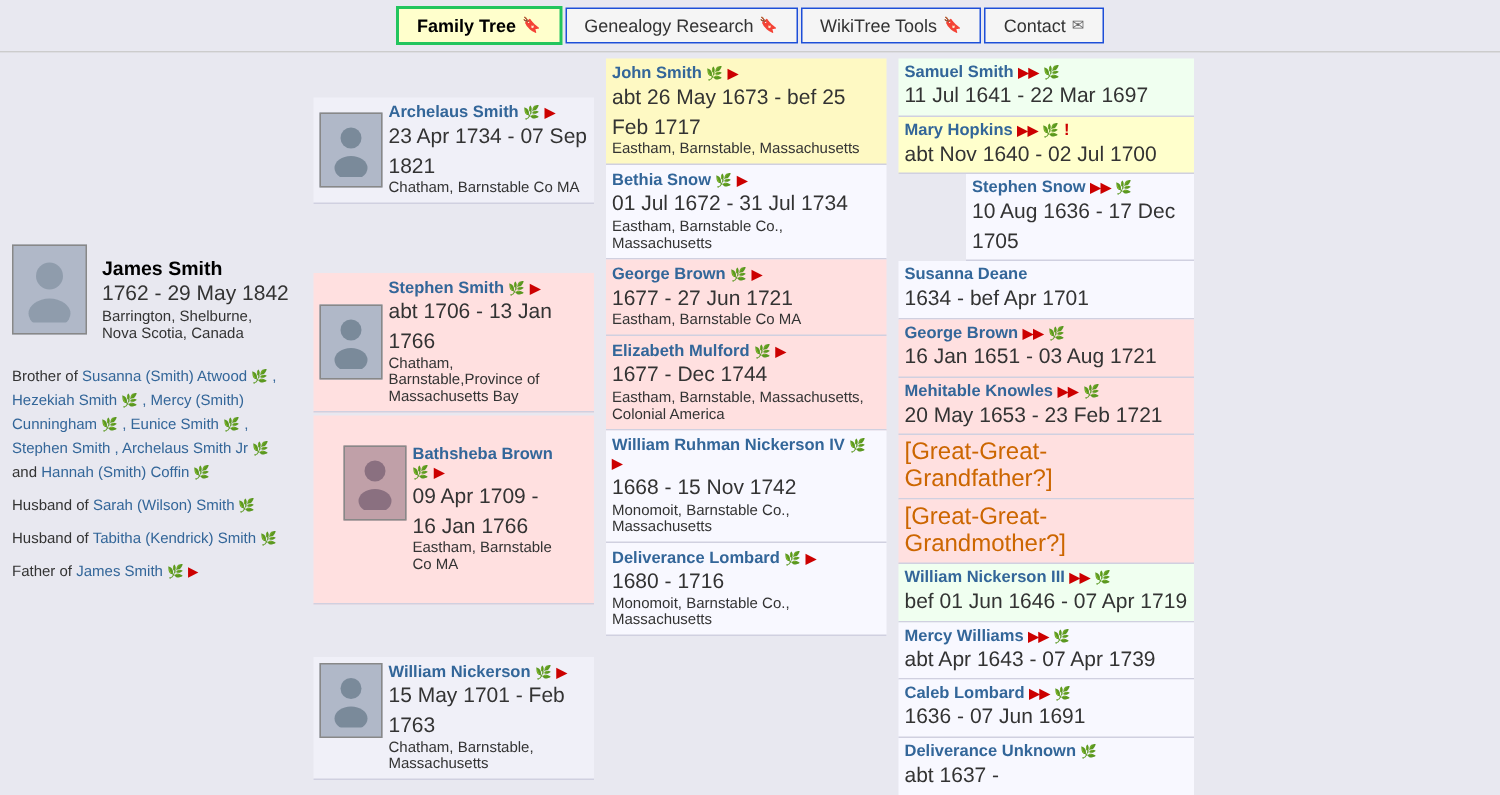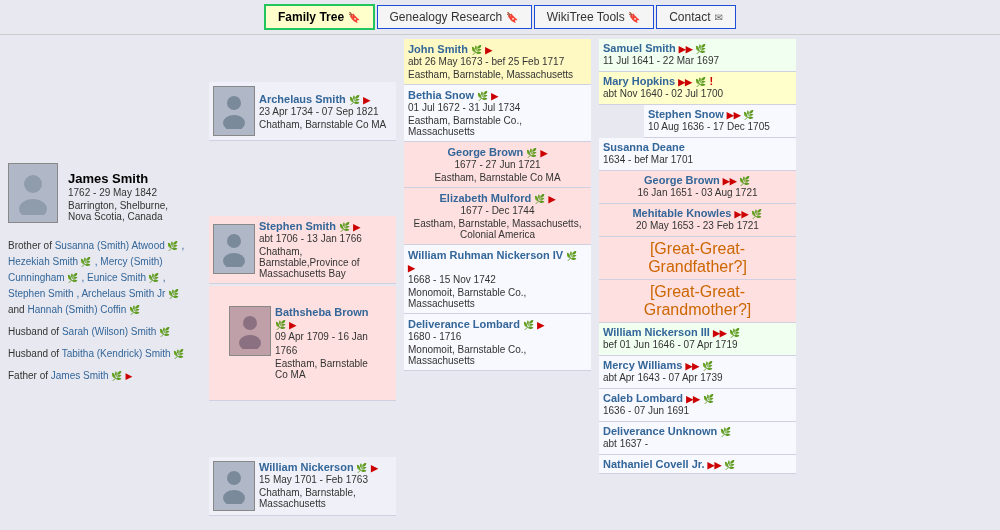--- a/index.html
+++ b/index.html
@@ -16,42 +16,42 @@
 
     
     .col1 { width: 205px; padding: 8px; background: #e8e8f0; flex-shrink: 0; }
     .col2 { width: 195px; padding: 4px; background: #e8e8f0; flex-shrink: 0; }
     .col3 { width: 195px; padding: 4px; background: #e8e8f0; flex-shrink: 0; }
     .col4 { width: 205px; padding: 4px; background: #e8e8f0; flex-shrink: 0; }
     .person-avatar { width: 50px; height: 60px; background: #b0b8c8; border: 1px solid #888; display: flex; align-items: center; justify-content: center; flex-shrink: 0; }
     .person-avatar svg { opacity: 0.6; }
 
     .person-name { color: #336699; font-size: 11px; font-weight: bold; cursor: pointer; }
-    .person-dates { font-size: 10px; color: #333; line-height: 1.4; }
+    .person-dates { font-size: 14px; color: #333; line-height: 1.4; }
     .person-location { font-size: 10px; color: #333; }
 
     
     .main-person { padding: 8px 4px; }
     .main-person-name { font-size: 13px; font-weight: bold; color: #000; }
     .siblings-section { font-size: 10px; color: #333; line-height: 1.6; margin-top: 8px; }
     .spouse-section { font-size: 10px; color: #333; line-height: 1.6; margin-top: 6px; }
     .link-text { color: #336699; cursor: pointer; }
     .icon-leaf { color: #669933; font-size: 9px; }
     .icon-arrow { color: #cc0000; font-size: 9px; }
 
     
     .tree-person { padding: 4px 4px; border-bottom: 1px solid #d0d0e0; display: flex; flex-direction: column; }
     .tree-person.pink-bg { background: #ffe0e0; }
 
     
     .avatar-sm { width: 42px; height: 50px; background: #b0b8c8; border: 1px solid #888; display: flex; align-items: center; justify-content: center; flex-shrink: 0; }
 
     
     .right-person { padding: 3px 4px; border-bottom: 1px solid #d0d0e0; }
-    .right-person.pink-bg { background: #ffe0e0; text-align: center; }
+    .right-person.pink-bg { background: #ffe0e0; }
     .right-person.yellow-bg { background: #ffffcc; }
     .icon-dbl-arrow { color: #cc0000; font-size: 9px; }
 
     
     .question-link { color: #cc6600; font-size: 16px; cursor: pointer; }
   </style>
 </head>
 <body>
 
 <div class="navbar">
@@ -306,21 +306,21 @@
           <span class="icon-dbl-arrow"> ▶▶</span>
           <span class="icon-leaf"> 🌿</span>
         </div>
         <div class="person-dates">10 Aug 1636 - 17 Dec 1705</div>
       </div>
 
       <div class="right-person" style="background:#f8f8ff; padding:3px 4px;">
         <div class="person-name">
           <span>Susanna Deane</span>
         </div>
-        <div class="person-dates">1634 - bef Mar 1701</div>
+        <div class="person-dates">1634 - bef Apr 1701</div>
       </div>
 
       <div class="right-person pink-bg" style="padding:3px 4px;">
         <div class="person-name">
           <span>George Brown</span>
           <span class="icon-dbl-arrow"> ▶▶</span>
           <span class="icon-leaf"> 🌿</span>
         </div>
         <div class="person-dates">16 Jan 1651 - 03 Aug 1721</div>
       </div>

